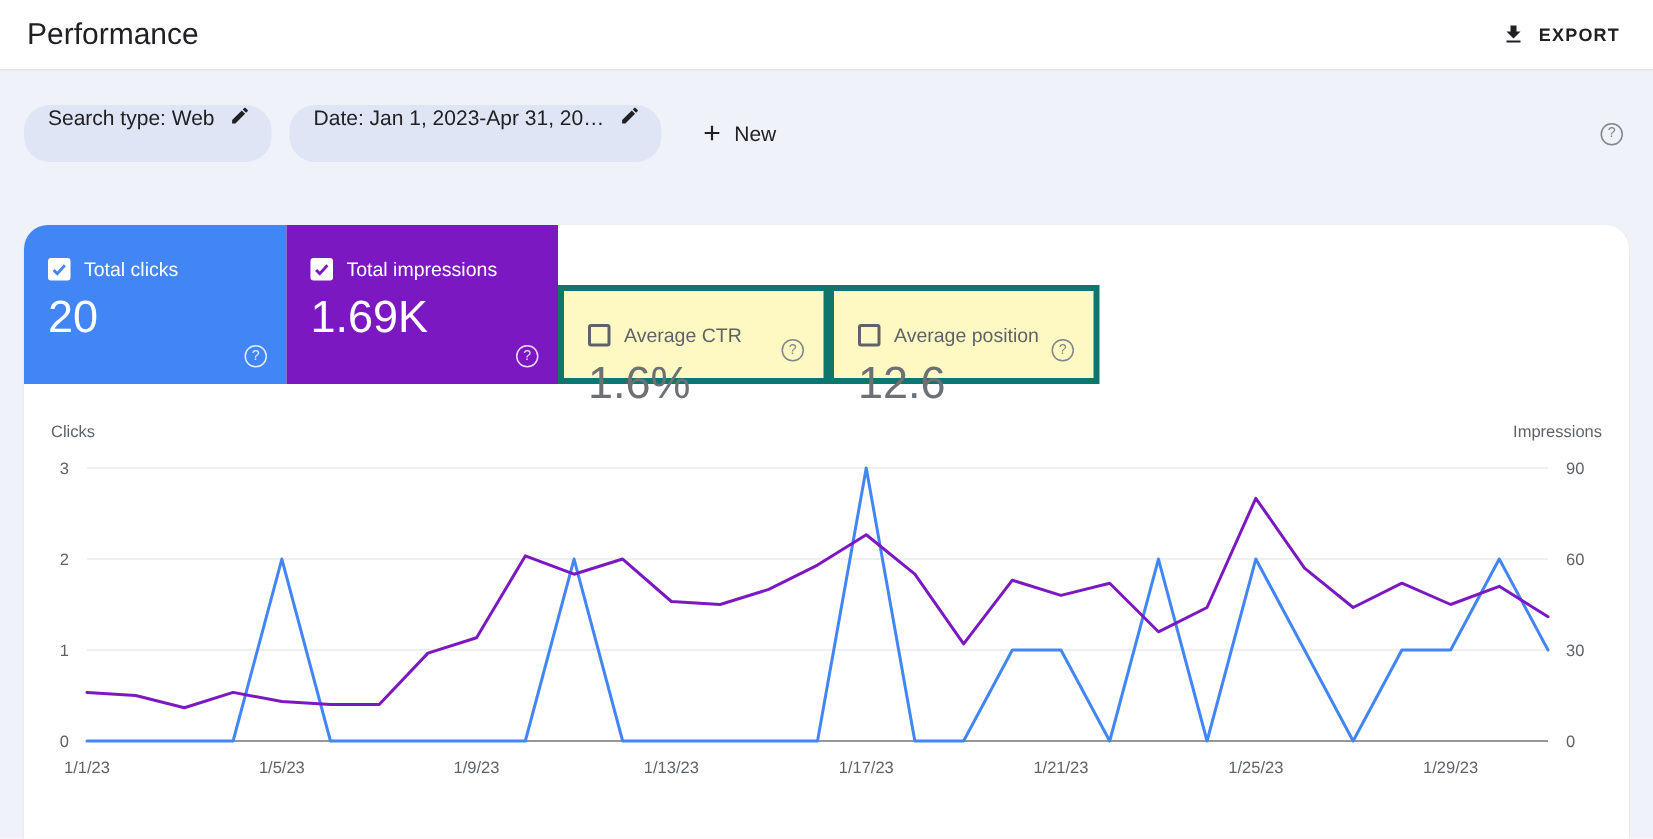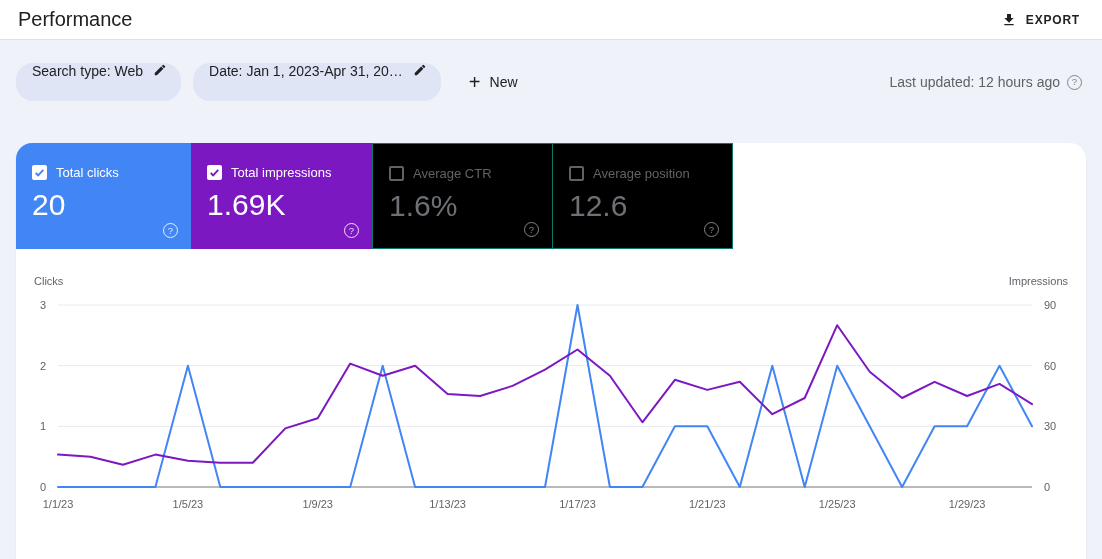--- a/index.html
+++ b/index.html
@@ -6,21 +6,21 @@
   html,body { width: 1102px; height: 559px; }
   body {
     font-family: "Liberation Sans", sans-serif;
     background: #eff2f8;
     color: #202124;
     overflow: hidden;
   }
 
   
   .topbar {
-    height: 40px;
+    height: 47px;
     background: #ffffff;
     border-bottom: 1px solid #dfe1e5;
     display: flex;
     align-items: center;
     justify-content: space-between;
     padding: 0 22px 0 18px;
   }
   .page-title { font-size: 20px; font-weight: 400; color: #202124; }
   .export-btn {
     display: flex; align-items: center; gap: 9px;
@@ -79,23 +79,24 @@
   .tiles { display: flex; height: 106px; }
   .tile {
     flex: 0 0 181px;
     position: relative;
     padding: 22px 16px 0;
     cursor: pointer;
   }
   .tile--selected { color: #ffffff; }
   .tile--clicks { flex-basis: 175px; }
   .tile--plain {
-    background: #000000;
-    border: 1px solid #0f766e;
+    background: #fef9c3;
+    border: 4px solid #0f766e;
     color: #5f6368;
+    margin-top: 40px;
   }
   .tile--plain + .tile--plain { margin-left: -1px; }
   .tile-head { display: flex; align-items: center; gap: 9px; }
   .tile-label { font-size: 13px; }
   .tile--selected .tile-label { color: #ffffff; }
   .tile-value { font-size: 30px; font-weight: 400; margin-top: 8px; }
   .tile--plain .tile-value { color: #6d7175; }
   .tile .help { position: absolute; right: 13px; bottom: 11px; }
 
   .cb {
@@ -145,21 +146,20 @@
       <svg width="14" height="14" viewBox="0 0 24 24" fill="#202124">
           <path d="M3 17.25V21h3.75L17.81 9.94l-3.75-3.75L3 17.25zM20.71 7.04a1 1 0 0 0 0-1.41l-2.34-2.34a1 1 0 0 0-1.41 0l-1.83 1.83 3.75 3.75 1.83-1.83z"></path>
         </svg>
     </span>
   </div>
   <div class="new-btn">
     <span class="plus-glyph">+</span>
     <span>New</span>
   </div>
   <div class="last-updated">
-    <span>Last updated: 12 hours ago</span>
     <span class="help help--gray">?</span>
   </div>
 </div>
 
 <div class="main-card">
 
   <div class="tiles">
 
     <div class="tile tile--selected tile--clicks" style="background-color: rgb(66, 133, 244);">
       <div class="tile-head">

